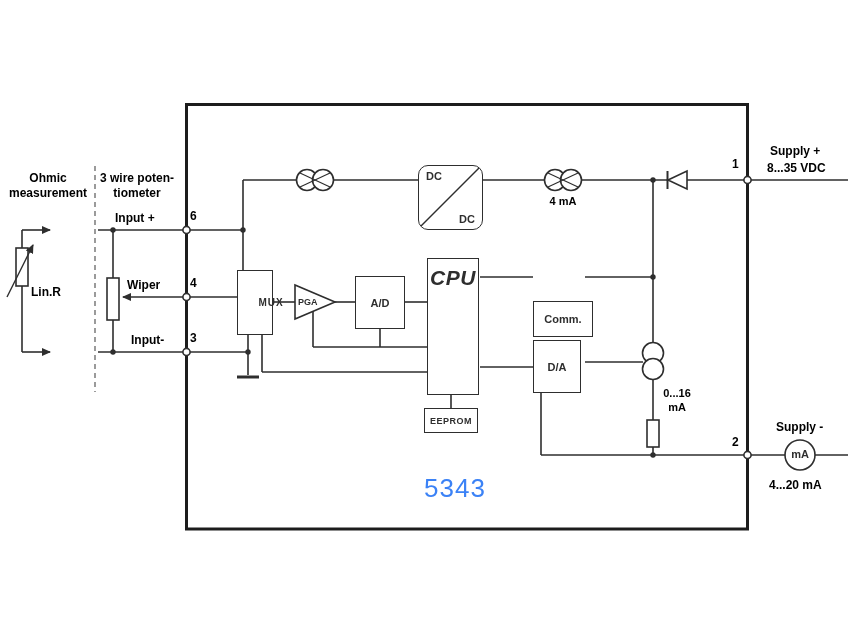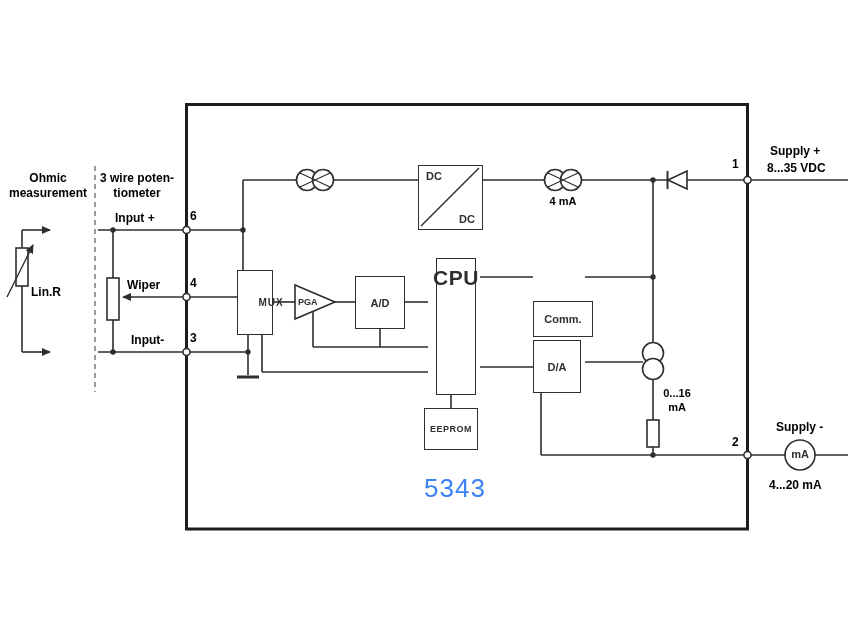--- a/index.html
+++ b/index.html
@@ -9,21 +9,21 @@
   .t{position:absolute;white-space:nowrap;font-weight:700;font-size:12px;color:#000000;line-height:1.1;}
   .t.sm{font-size:11px;}
   .t.c{transform:translateX(-50%);}
   .t.model{font-size:26px;font-weight:500;letter-spacing:1px;color:#3b82f6;}
   .block{position:absolute;box-sizing:border-box;border:1.6px solid #2e2e2e;background:#fff;
          display:flex;align-items:center;justify-content:center;
          font-weight:700;font-size:11px;color:#2e2e2e;}
   .block.cpu{align-items:flex-start;padding-top:7px;font-size:21px;font-weight:600;letter-spacing:0.5px;}
   .block.eeprom{font-size:9px;letter-spacing:0.5px;}
   .block.mux{font-size:10px;letter-spacing:1px;}
-  .block.dcdc{background:#fff;}
+  .block.dcdc{background:#fff;border-radius:10px;}
   .dcdc .corner{position:absolute;font-size:11px;font-weight:700;}
   .dcdc .tl{top:4px;left:7px;}
   .dcdc .br{bottom:4px;right:7px;}
   .dcdc svg{position:absolute;left:0;top:0;}
   .pga-label{position:absolute;font-size:9px;font-weight:700;}
   .meter-label{position:absolute;width:30px;text-align:center;font-size:11px;font-weight:700;}
 </style>
 </head>
 <body>
 
@@ -144,22 +144,22 @@
   <div class="t" style="left:115px;top:212px;">Input +</div>
   <div class="t" style="left:190px;top:210px;">6</div>
   <div class="t" style="left:127px;top:279px;">Wiper</div>
   <div class="t" style="left:190px;top:277px;">4</div>
   <div class="t" style="left:131px;top:334px;">Input-</div>
   <div class="t" style="left:190px;top:332px;">3</div>
 
   <div class="block mux" style="left:237px;top:270px;width:36px;height:65px;padding-left:32px;">MUX</div>
   <div class="pga-label" style="left:298px;top:297px;">PGA</div>
   <div class="block" style="left:355px;top:276px;width:50px;height:53px;">A/D</div>
-  <div class="block cpu" style="left:436px;top:258px;width:40px;height:137px;">CPU</div>
-  <div class="block eeprom" style="left:424px;top:408px;width:54px;height:42px;">EEPROM</div>
+  <div class="block cpu" style="left:427px;top:258px;width:52px;height:137px;font-style:italic;">CPU</div>
+  <div class="block eeprom" style="left:424px;top:408px;width:54px;height:25px;">EEPROM</div>
 
   <div class="block dcdc" style="left:418px;top:165px;width:65px;height:65px;">
     <svg width="62" height="62" viewBox="0 0 62 62">
       <path d="M2 60 L60 2" stroke="#2e2e2e" stroke-width="1.4" fill="none"></path>
     </svg>
     <span class="corner tl">DC</span>
     <span class="corner br">DC</span>
   </div>
 
   <div class="block" style="left:533px;top:259px;width:60px;height:36px;margin-top:42px;">Comm.</div>

